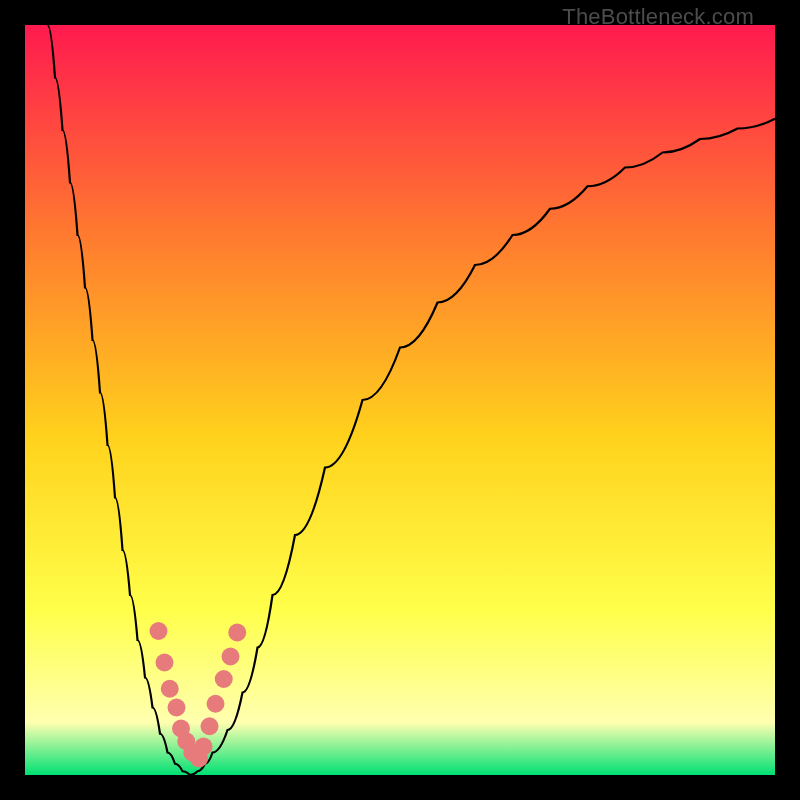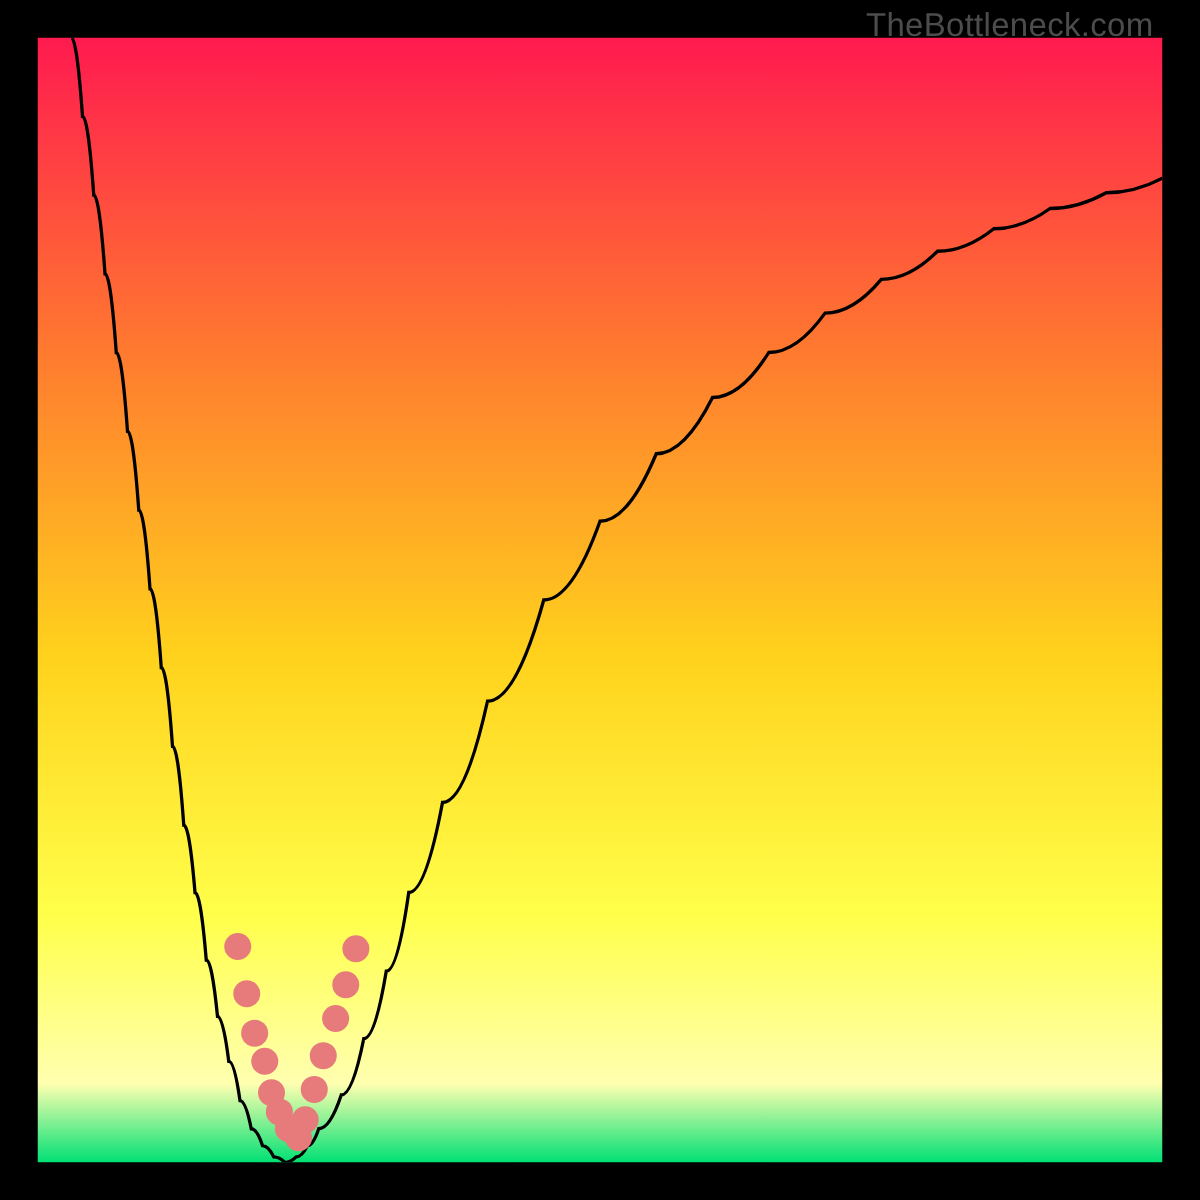--- a/index.html
+++ b/index.html
@@ -9,21 +9,20 @@
     height: 800px;
     overflow: hidden;
     background: #000;
     font-family: Arial, Helvetica, sans-serif;
   }
   .outer {
     position: relative;
     width: 764px;
     height: 800px;
     background: #000;
-    padding-left: 15px;
   }
   .plot {
     position: absolute;
     left: 25px;
     top: 25px;
     width: 750px;
     height: 750px;
   }
   .watermark {
     position: absolute;

